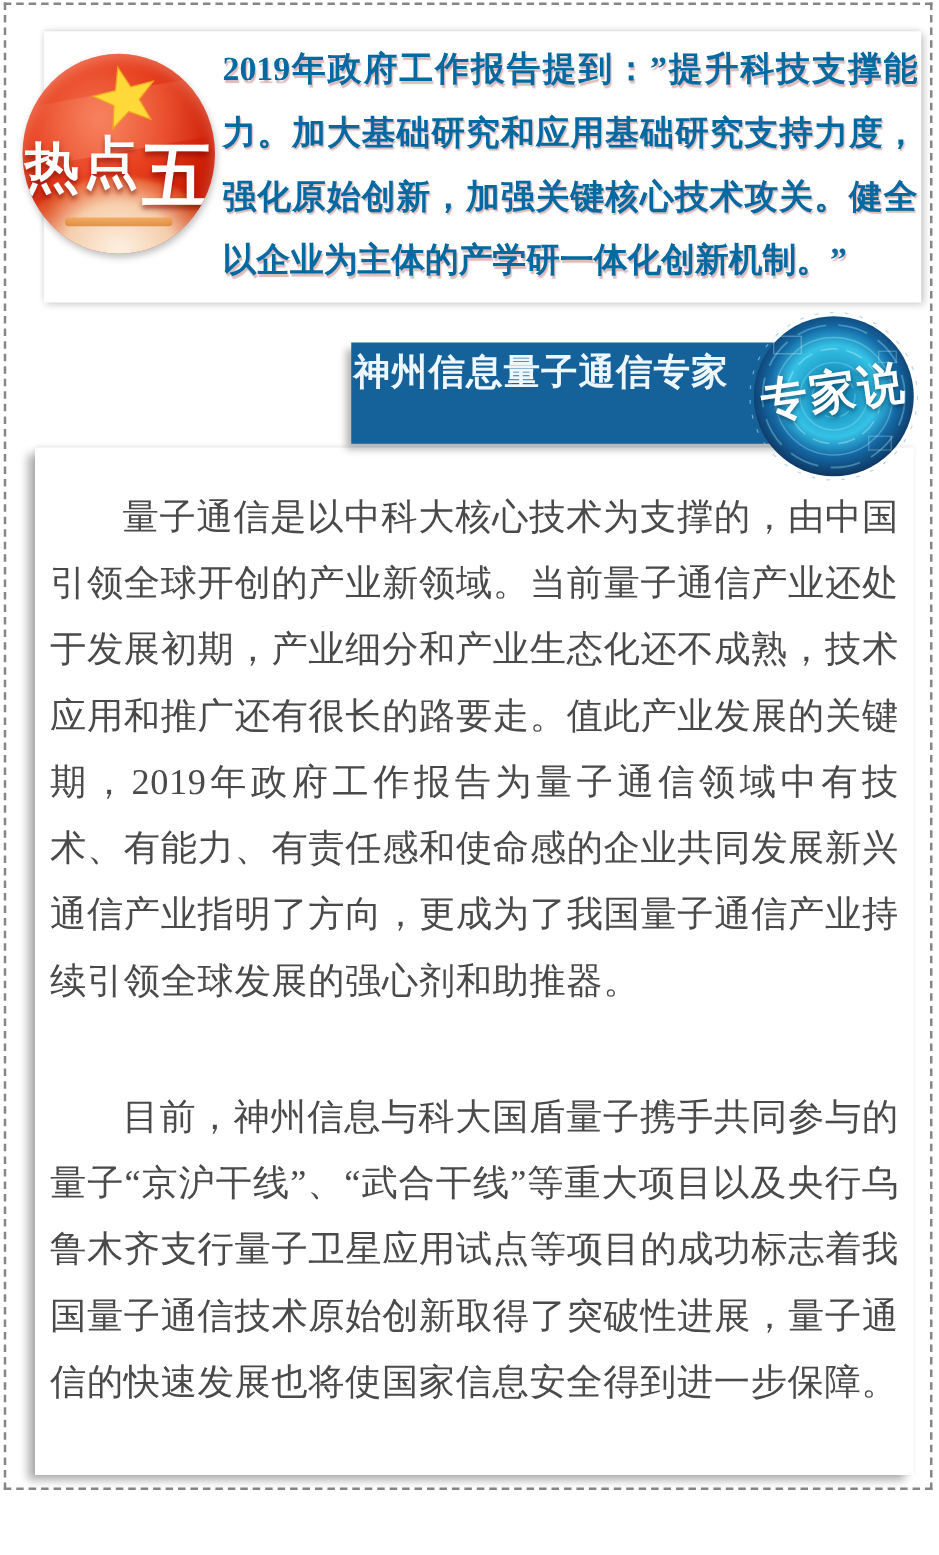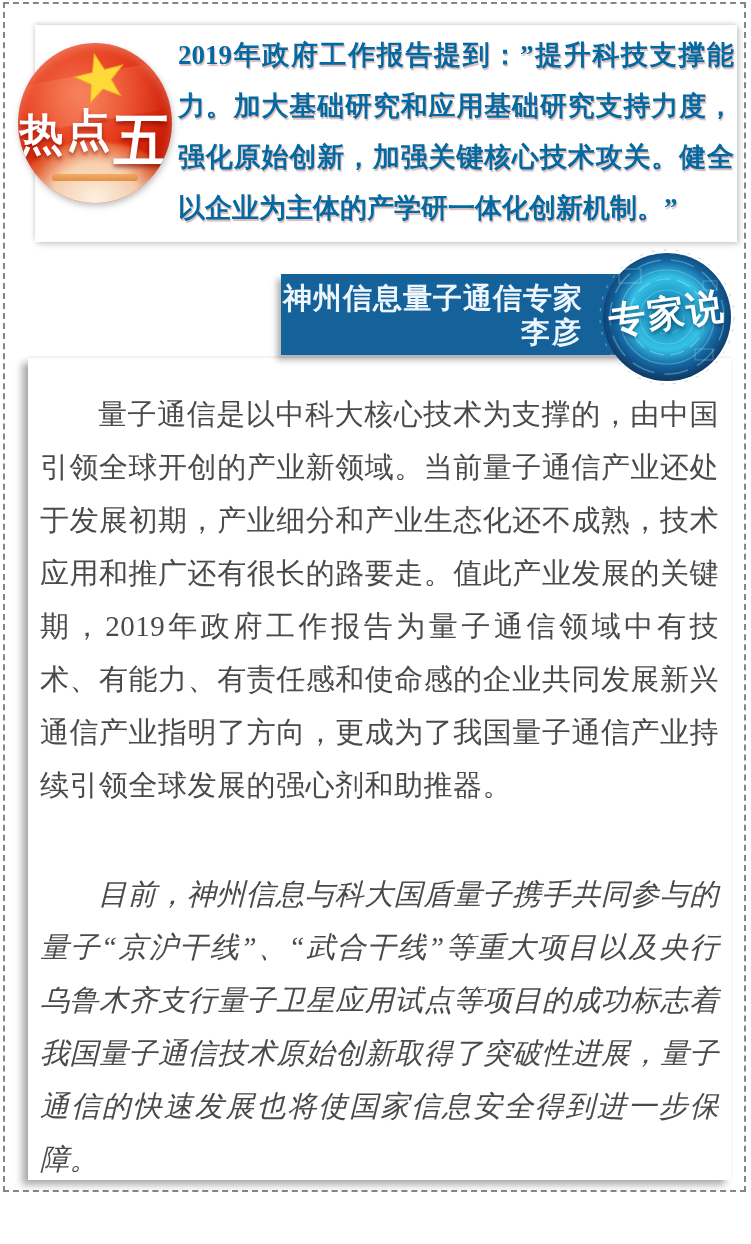--- a/index.html
+++ b/index.html
@@ -80,21 +80,21 @@
     position:absolute; left:28px; top:358px; width:703px; height:822px;
     background:#ffffff; z-index:1;
     box-shadow:-6px 5px 7px rgba(0,0,0,0.32), 0 -1px 3px rgba(0,0,0,0.08);
     padding:30px 12px 0 12px;
   }
   .body-card p {
     font-family:"Liberation Serif","DejaVu Serif",serif;
     font-size:29px; line-height:53px; color:#4a4a4a;
     text-align:justify; letter-spacing:0.5px; text-indent:2em;
   }
-  .body-card p + p { margin-top:56px;font-style:italic; }
+  .body-card p + p { margin-top:56px; }
 </style>
 </head>
 <body>
 
 <div class="page">
 
   <div class="dashed-frame"></div>
 
   <div class="top-card"></div>
 
@@ -109,21 +109,20 @@
       <span class="c1">热</span>
       <span class="c2">点</span>
       <span class="c3">五</span>
     </div>
   </div>
 
   <div class="quote-text">2019年政府工作报告提到：”提升科技支撑能力。加大基础研究和应用基础研究支持力度，强化原始创新，加强关键核心技术攻关。健全以企业为主体的产学研一体化创新机制。”</div>
 
   <div class="expert-banner">
     <div class="banner-title">神州信息量子通信专家</div>
-    <div class="banner-name">李彦</div>
   </div>
 
   <div class="body-card">
     <p>量子通信是以中科大核心技术为支撑的，由中国引领全球开创的产业新领域。当前量子通信产业还处于发展初期，产业细分和产业生态化还不成熟，技术应用和推广还有很长的路要走。值此产业发展的关键期，2019年政府工作报告为量子通信领域中有技术、有能力、有责任感和使命感的企业共同发展新兴通信产业指明了方向，更成为了我国量子通信产业持续引领全球发展的强心剂和助推器。</p>
     <p>目前，神州信息与科大国盾量子携手共同参与的量子“京沪干线”、“武合干线”等重大项目以及央行乌鲁木齐支行量子卫星应用试点等项目的成功标志着我国量子通信技术原始创新取得了突破性进展，量子通信的快速发展也将使国家信息安全得到进一步保障。</p>
   </div>
 
   <div class="expert-circle">
     <svg width="136" height="133" viewBox="0 0 136 133" aria-hidden="true">
       <defs>

